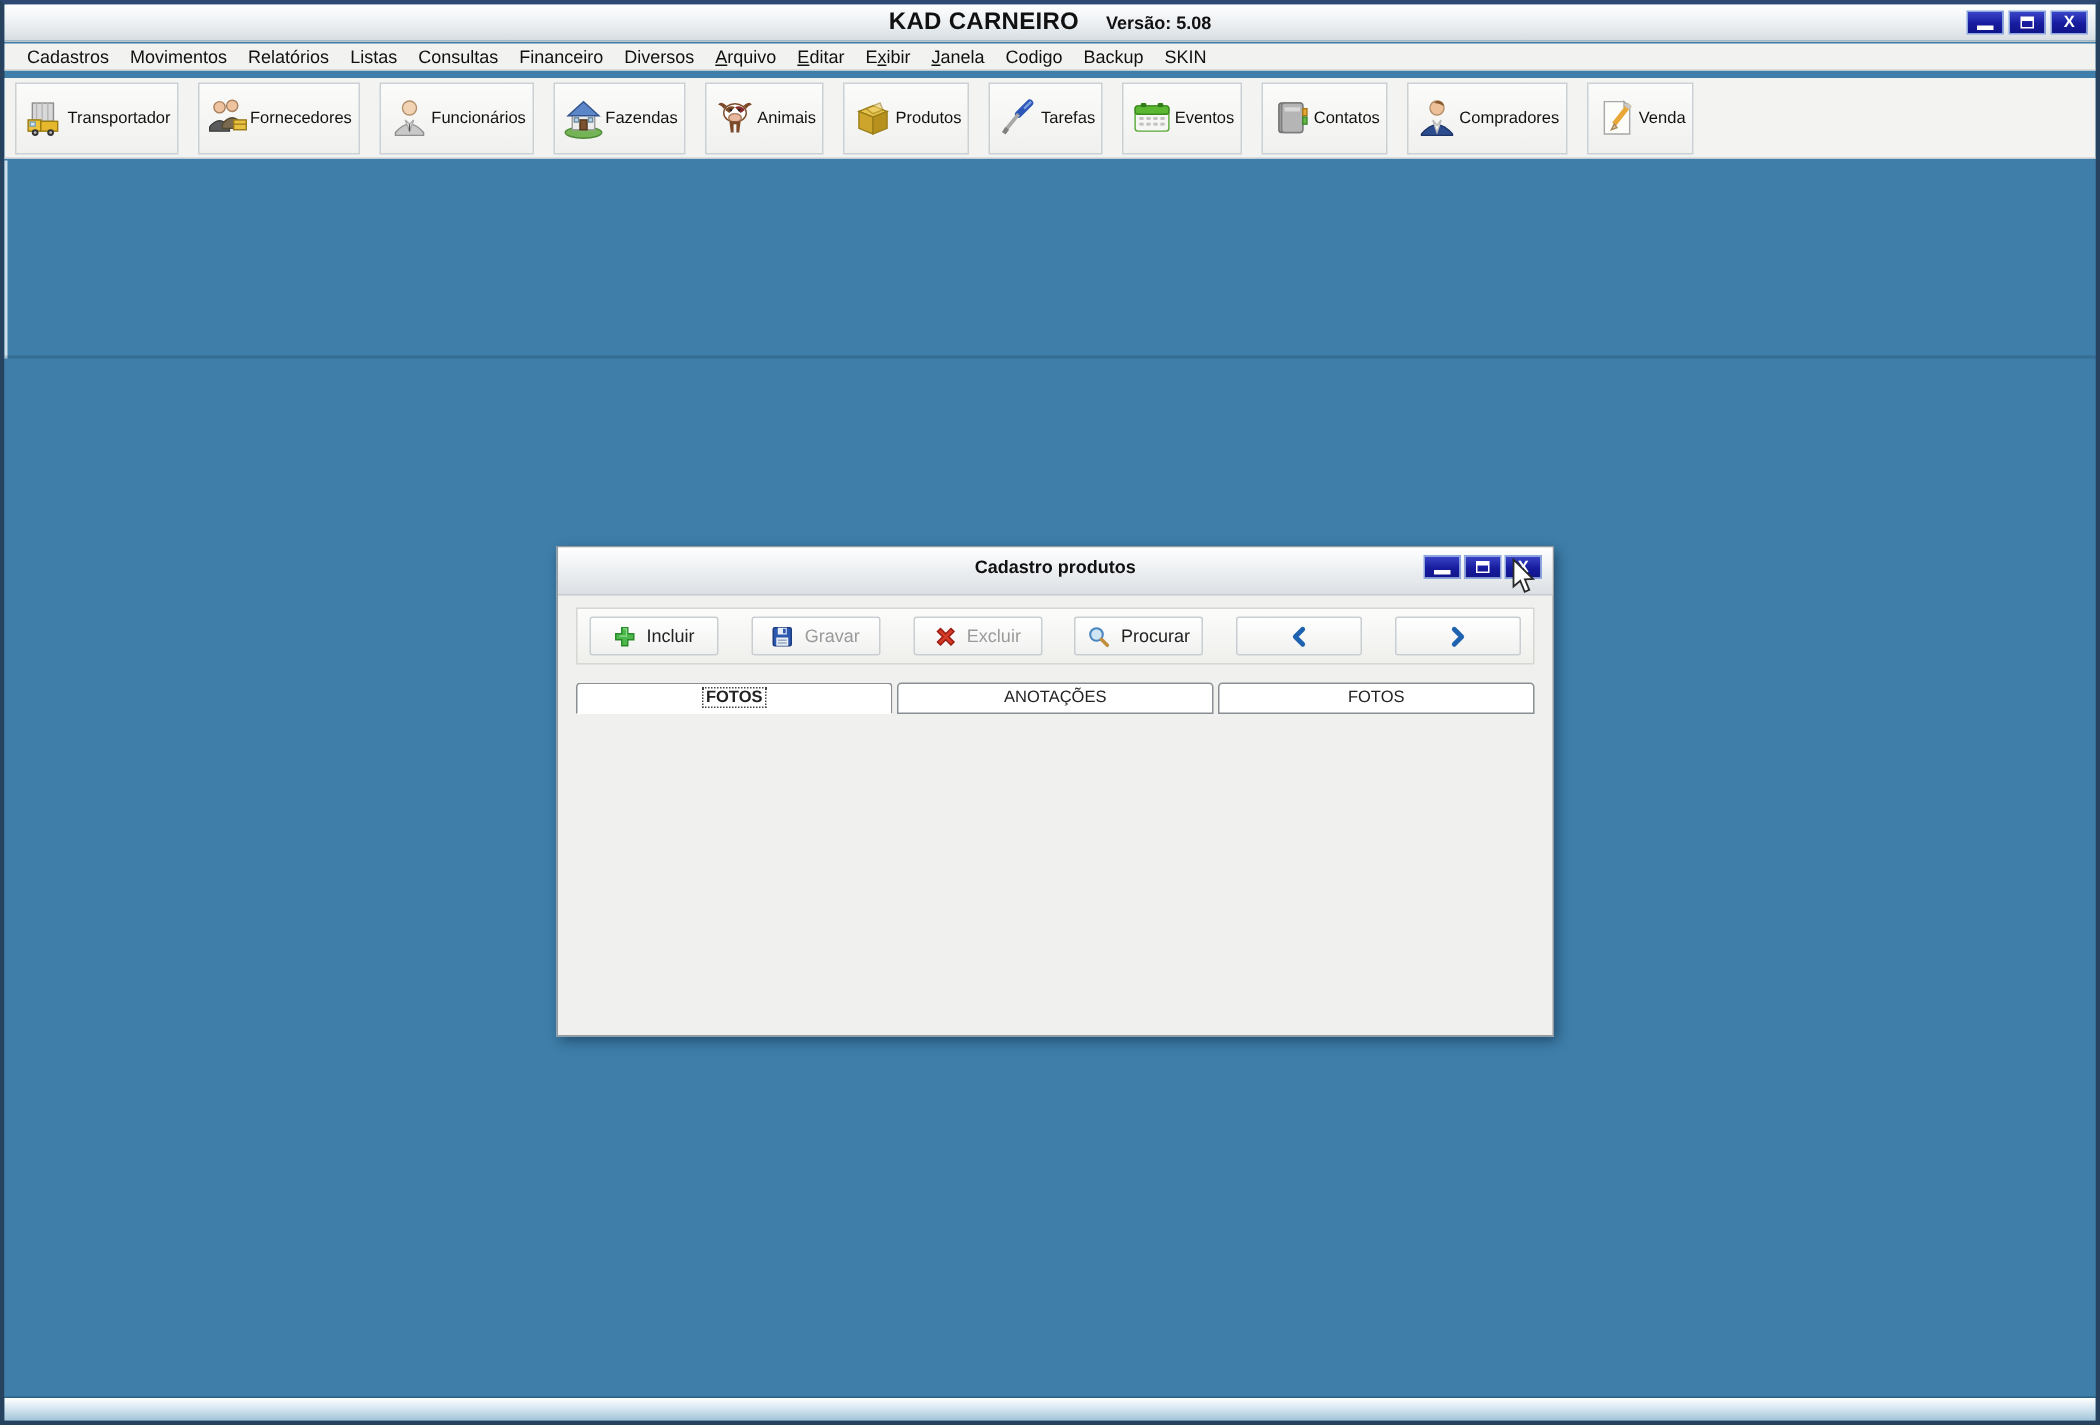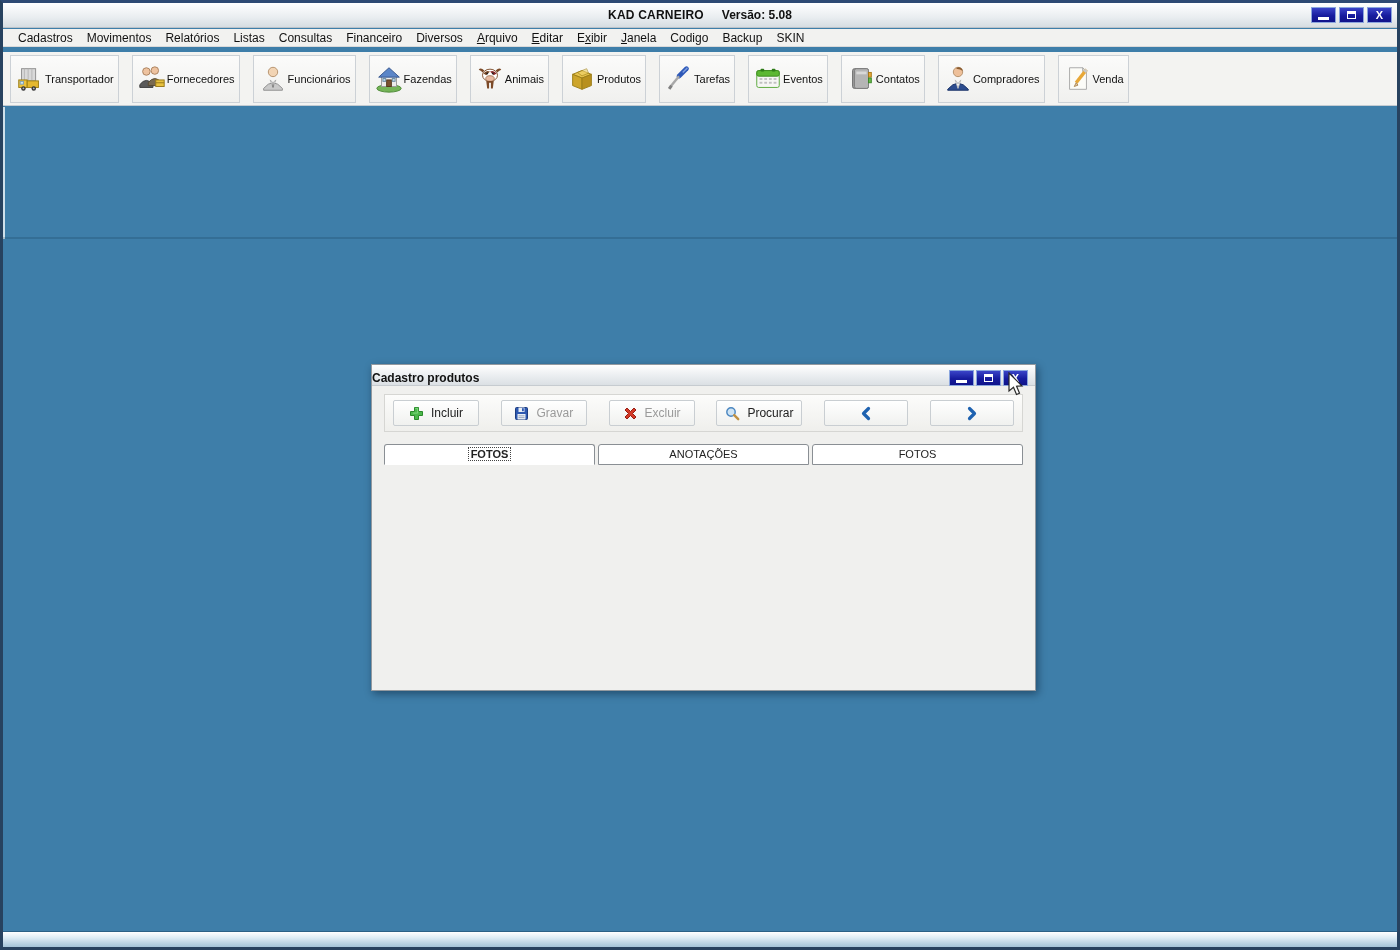--- a/index.html
+++ b/index.html
@@ -5,21 +5,21 @@
   * { margin:0; padding:0; box-sizing:border-box; }
   html,body { width:1400px; height:950px; overflow:hidden; background:#202020;
               font-family:"Liberation Sans", sans-serif; }
   #app { position:relative; width:1400px; height:950px; background:#3E7EA9;
          border:3px solid #27425f; border-top-color:#2e4a74; }
 
   
   .titlebar { position:absolute; top:0; left:0; right:0; height:25px;
               background:linear-gradient(#ffffff,#e9edf0 60%,#d6dde2);
               border-bottom:1px solid #bcc3c9; display:flex; align-items:center; justify-content:center; }
-  .title-text { font-size:12px; font-weight:bold; color:#111; letter-spacing:.2px; }
+  .title-text { font-size:16px; font-weight:bold; color:#111; letter-spacing:.2px; }
   .title-version { font-size:12px; font-weight:bold; color:#111; margin-left:18px; }
   .win-controls { position:absolute; right:5px; top:4px; display:flex; gap:3px; }
   .win-btn { width:25px; height:16px; background:linear-gradient(#3a44c8,#171c9e 55%,#10148a);
              border:1px solid #8ba6de; display:flex; align-items:center; justify-content:center;
              color:#fff; cursor:default; }
   .g-min { width:11px; height:3px; background:#fff; margin-top:6px; }
   .g-max { width:9px; height:8px; border:1px solid #fff; border-top-width:3px; }
   .g-x   { font-size:11px; font-weight:bold; line-height:1; }
 
   
@@ -44,23 +44,23 @@
   .mdi-line { position:absolute; top:234px; left:0; right:0; height:2px; background:rgba(10,40,60,.18); }
   .mdi-left-strip { position:absolute; top:104px; left:0; width:2px; height:132px; background:#cfe0ea; }
   .bottom-bar { position:absolute; left:0; right:0; bottom:0; height:16px;
                 background:linear-gradient(#ffffff,#dcebf4 40%,#a3c3d8);
                 border-top:1px solid #2c6186; }
 
   
   .dialog { position:absolute; left:368px; top:361px; width:665px; height:327px;
             background:#f0f0ee; border:1px solid #93999f;
             box-shadow:2px 3px 8px rgba(0,20,40,.45); }
-  .dlg-titlebar { position:relative; height:21px;
+  .dlg-titlebar { position:relative; height:32px;
                   background:linear-gradient(#ffffff,#eaedf0 55%,#dbe0e4);
-                  border-bottom:1px solid #c6cbd0; }
+                  border-bottom:1px solid #c6cbd0; text-align:center; }
   .dlg-title { font-size:12px; font-weight:bold; color:#111; line-height:26px; }
   .dlg-controls { position:absolute; right:7px; top:5px; display:flex; gap:2px; }
 
   .dlg-toolpanel { margin:8px 12px 0; height:38px;
                    background:linear-gradient(#fcfcfb,#efefec);
                    border:1px solid #d6d6d3; display:flex; align-items:center;
                    justify-content:space-between; padding:0 8px; }
   .dlg-btn { width:86px; height:26px; background:linear-gradient(#ffffff,#f0f1ef);
              border:1px solid #c9ced2; border-radius:2px; display:flex; align-items:center;
              justify-content:center; gap:7px; font-size:12px; color:#222; cursor:default; }

